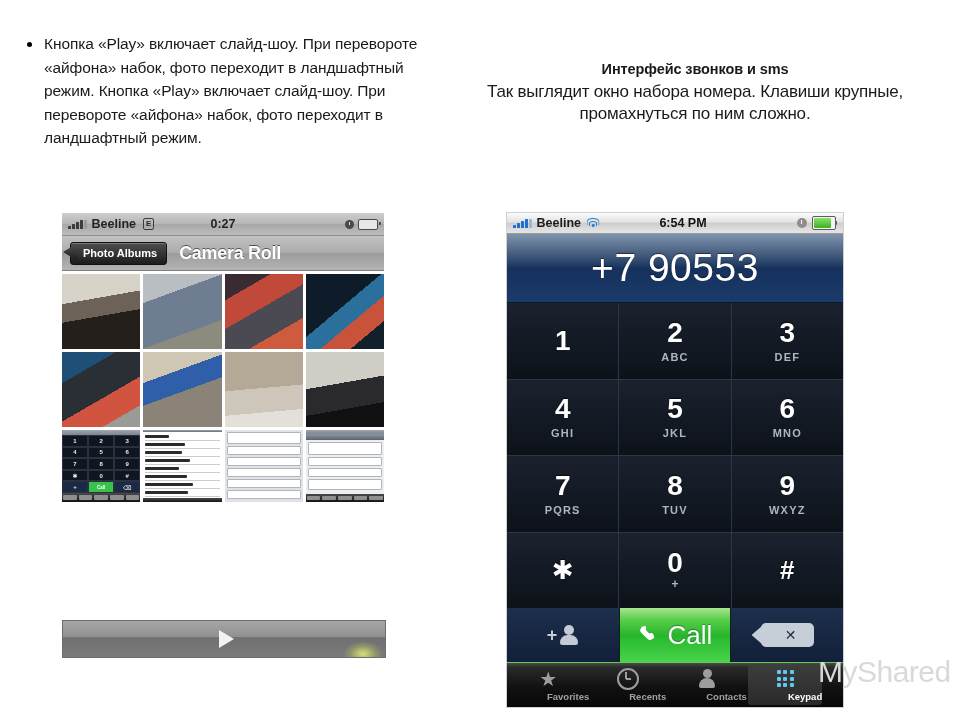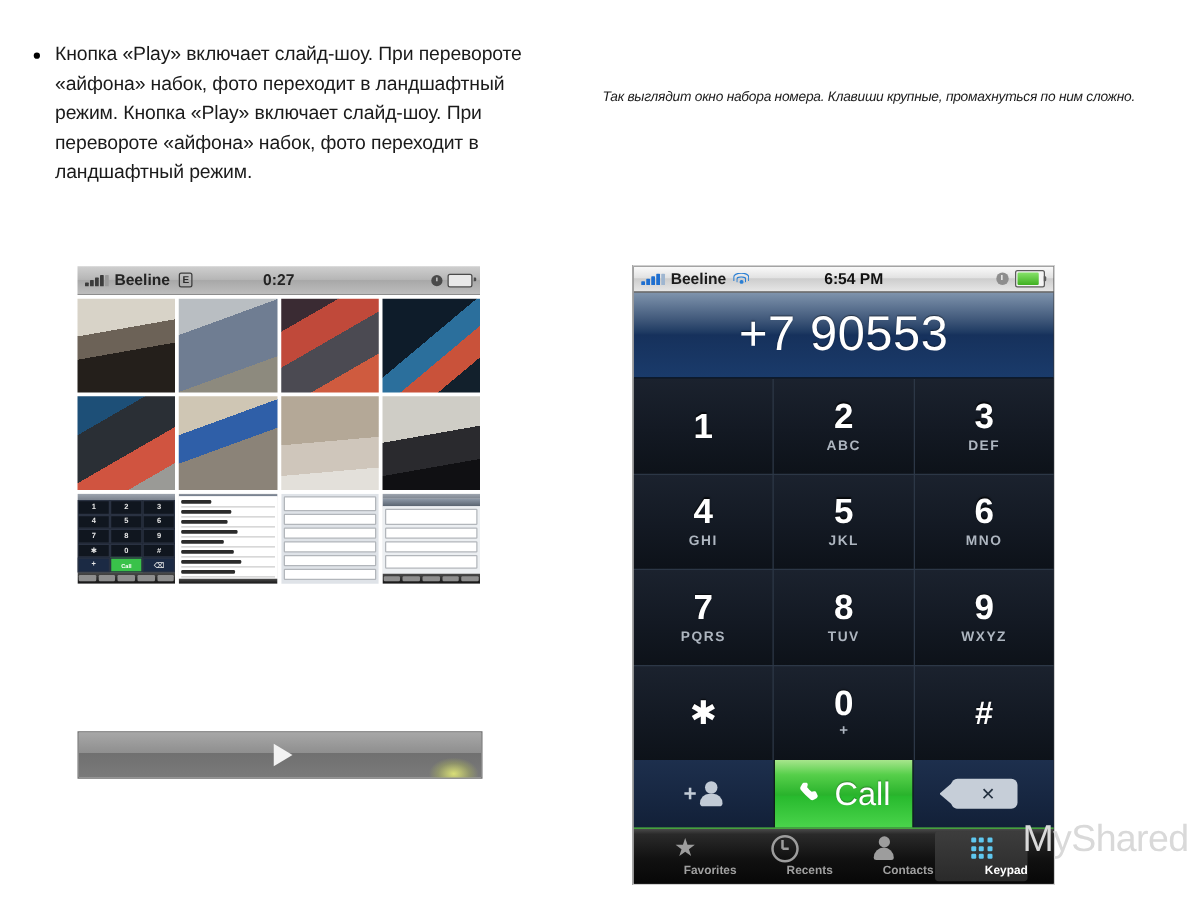--- a/index.html
+++ b/index.html
@@ -9,21 +9,21 @@
     position:relative;
   }
   
   #left-text{position:absolute;left:14px;top:32px;width:420px;display:flex;}
   #bullet{width:30px;flex:0 0 30px;color:#000;font-size:13px;line-height:23px;text-align:center;}
   #bullet-dot{display:inline-block;width:5px;height:5px;border-radius:50%;background:#000;vertical-align:middle;}
   #left-para{font-size:15.5px;line-height:23.5px;color:#1a1a1a;letter-spacing:-0.1px;}
   
   #right-text{position:absolute;left:455px;top:58px;width:480px;text-align:center;color:#1a1a1a;}
   #right-title{font-weight:bold;font-size:14.5px;line-height:22px;letter-spacing:-0.1px;}
-  #right-sub{font-size:11px;line-height:22px;letter-spacing:-0.2px;margin-top:9px;font-style:italic;}
+  #right-sub{font-size:17px;line-height:22px;letter-spacing:-0.2px;margin-top:1px;}
 
   
   #photos-phone{position:absolute;left:62px;top:213px;width:322px;}
   .gray-status{
     height:22px;display:flex;align-items:center;
     background:linear-gradient(to bottom,#cfcfcf 0%,#b6b6b6 48%,#a8a8a8 52%,#bdbdbd 100%);
     border-bottom:1px solid #8d8d8d;font-size:12px;color:#2b2b2b;font-weight:bold;padding:0 6px;
   }
   .gs-bars{display:flex;align-items:flex-end;gap:1.5px;height:9px;margin-right:5px;}
   .gs-bars i{display:block;width:2.5px;background:#3c3c3c;border-radius:0.5px;}
@@ -181,20 +181,21 @@
 </head>
 <body>
 
 <div id="left-text">
   <div id="bullet"><span id="bullet-dot"></span></div>
   <div id="left-para">Кнопка «Play» включает слайд-шоу. При перевороте «айфона» набок, фото переходит в ландшафтный режим.
 Кнопка «Play» включает слайд-шоу. При перевороте «айфона» набок, фото переходит в ландшафтный режим.</div>
 </div>
 
 <div id="right-text">
+  <div id="right-title">Интерфейс звонков и sms</div>
   <div id="right-sub">Так выглядит окно набора номера. Клавиши крупные, промахнуться по ним сложно.</div>
 </div>
 
 <div id="photos-phone">
 
   <div class="gray-status">
     <span class="gs-bars">
       <i style="height:3px"></i>
         <i style="height:5px"></i>
         <i style="height:7px"></i>
@@ -203,20 +204,26 @@
     </span>
     <span class="gs-carrier">Beeline</span>
     <span class="gs-e">E</span>
     <span class="gs-time">0:27</span>
     <span class="gs-right">
       <span class="gs-clock"></span>
       <span class="gs-batt"></span>
     </span>
   </div>
 
+  <div class="gray-navbar">
+    <div id="back-btn">
+      <span>Photo Albums</span>
+    </div>
+    <div id="photos-title">Camera Roll</div>
+  </div>
 
   <div id="photo-grid">
 
     <div class="thumb" style="background:linear-gradient(170deg,#d8d3c8 0 34%,#6c6257 34% 55%,#241f1b 55% 100%);"></div>
     <div class="thumb" style="background:linear-gradient(160deg,#b9bec2 0 28%,#6f7d92 28% 72%,#8d8a7e 72% 100%);"></div>
     <div class="thumb" style="background:linear-gradient(150deg,#3a2b33 0 22%,#c0493a 22% 46%,#4b4a52 46% 74%,#cf5b3f 74% 100%);"></div>
     <div class="thumb" style="background:linear-gradient(140deg,#0e1c2a 0 45%,#2b6f9c 45% 62%,#c9523a 62% 80%,#12202c 80% 100%);"></div>
 
     <div class="thumb" style="background:linear-gradient(150deg,#1d4f77 0 26%,#2a2f35 26% 58%,#d05440 58% 82%,#9a9a96 82% 100%);"></div>
     <div class="thumb" style="background:linear-gradient(160deg,#cfc6b4 0 30%,#2f5fa8 30% 52%,#8b8378 52% 100%);"></div>

